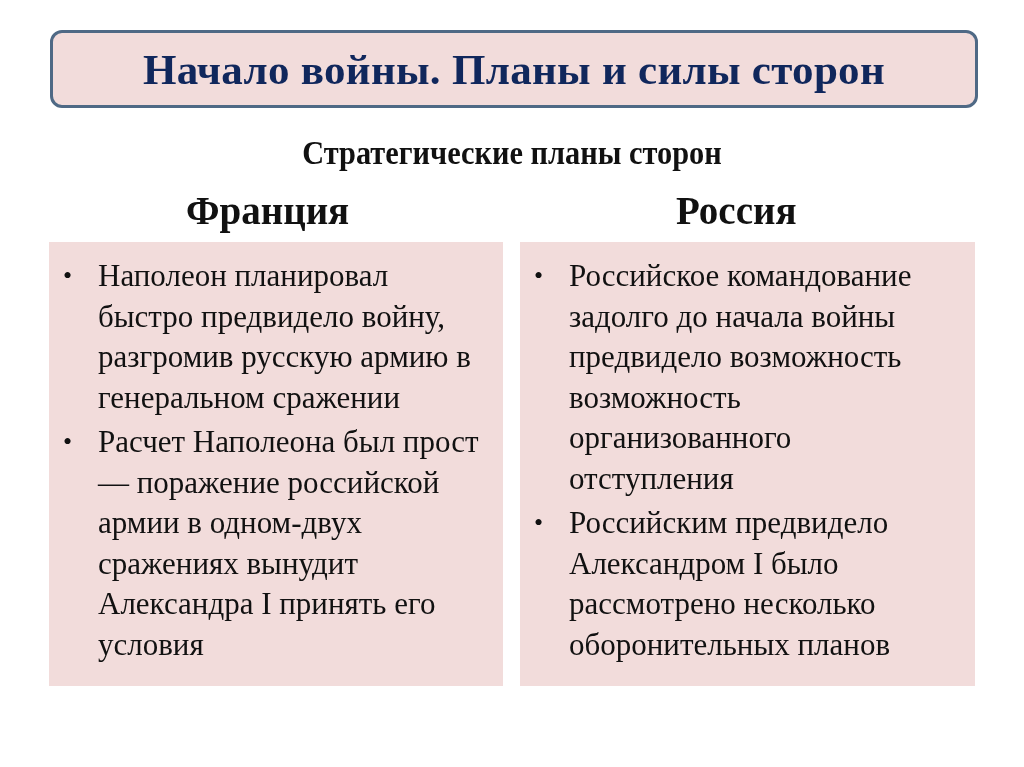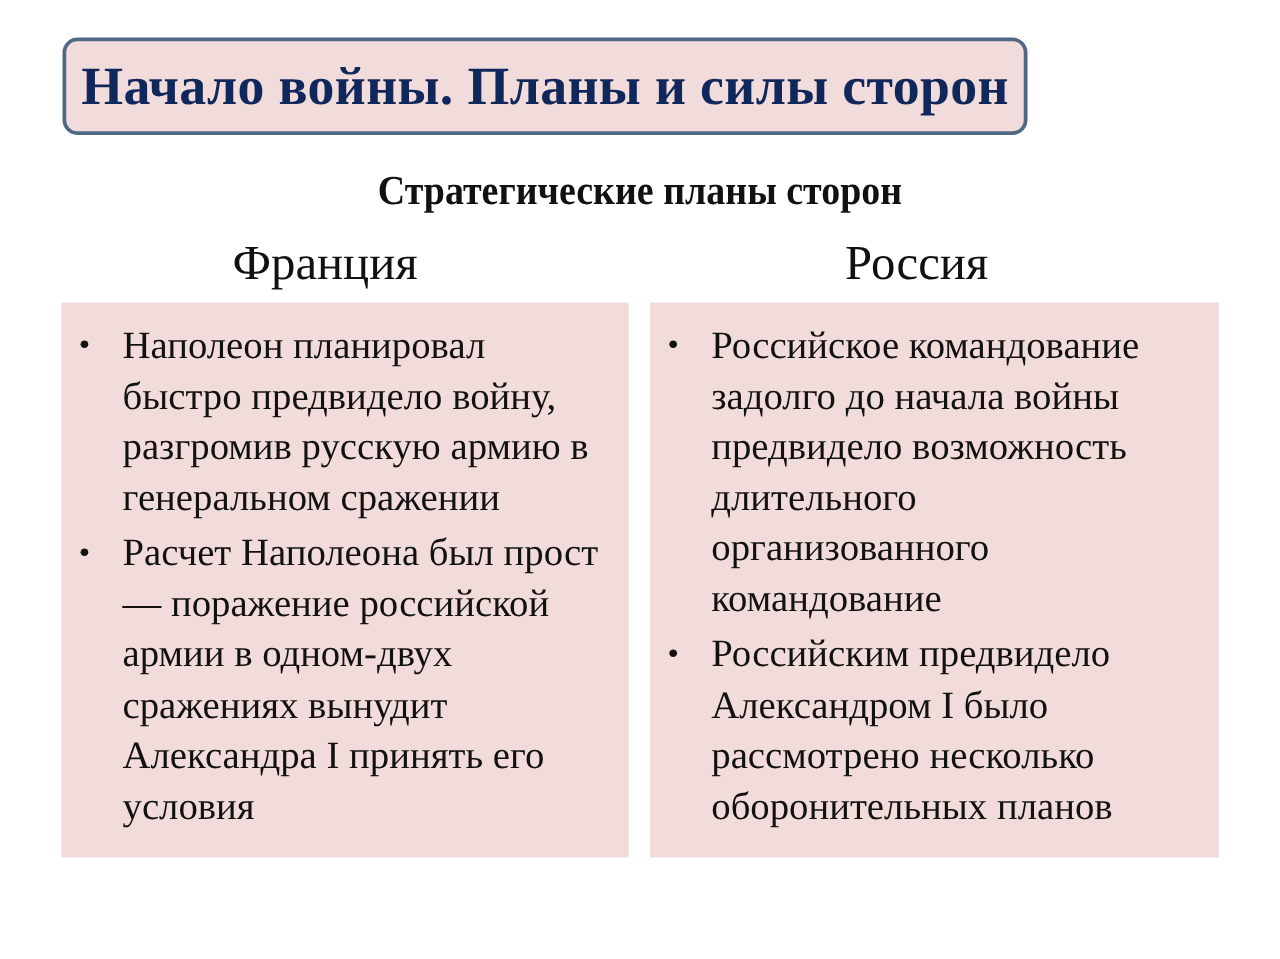--- a/index.html
+++ b/index.html
@@ -11,21 +11,21 @@
       width: 1024px;
       height: 767px;
       position: relative;
       overflow: hidden;
       font-family: "Liberation Serif", "DejaVu Serif", serif;
     }
     .title-box {
       position: absolute;
       left: 50px;
       top: 30px;
-      width: 772px;
+      width: 928px;
       height: 78px;
       background: #f2dcdb;
       border: 3px solid #4f6985;
       border-radius: 12px;
       box-sizing: border-box;
       display: flex;
       align-items: center;
       justify-content: center;
     }
     .title-text {
@@ -42,21 +42,21 @@
       top: 135px;
       text-align: center;
       font-weight: bold;
       font-size: 33px;
       color: #111;
       transform: scaleX(0.92);
     }
     .col-heading {
       position: absolute;
       top: 188px;
-      font-weight: normal;
+      font-weight: bold;
       font-size: 39px;
       color: #111;
       white-space: nowrap;
     }
     .col-heading.left { left: 186px; }
     .col-heading.right { left: 676px; text-align: right; }
     .panel {
       position: absolute;
       top: 242px;
       height: 444px;
@@ -112,20 +112,20 @@
       <span class="bullet-dot">•</span>
       <span class="bullet-text">Расчет Наполеона был прост — поражение российской армии в одном-двух сражениях вынудит Александра I принять его условия</span>
     </li>
   </ul>
 </div>
 
 <div class="panel right">
   <ul class="bullet-list">
     <li class="bullet-item">
       <span class="bullet-dot">•</span>
-      <span class="bullet-text">Российское командование задолго до начала войны предвидело возможность длительного организованного командование</span>
+      <span class="bullet-text">Российское командование задолго до начала войны предвидело возможность возможность организованного отступления</span>
     </li>
     <li class="bullet-item">
       <span class="bullet-dot">•</span>
       <span class="bullet-text">Российским предвидело Александром I было рассмотрено несколько оборонительных планов</span>
     </li>
   </ul>
 </div>
 
 </body></html>

